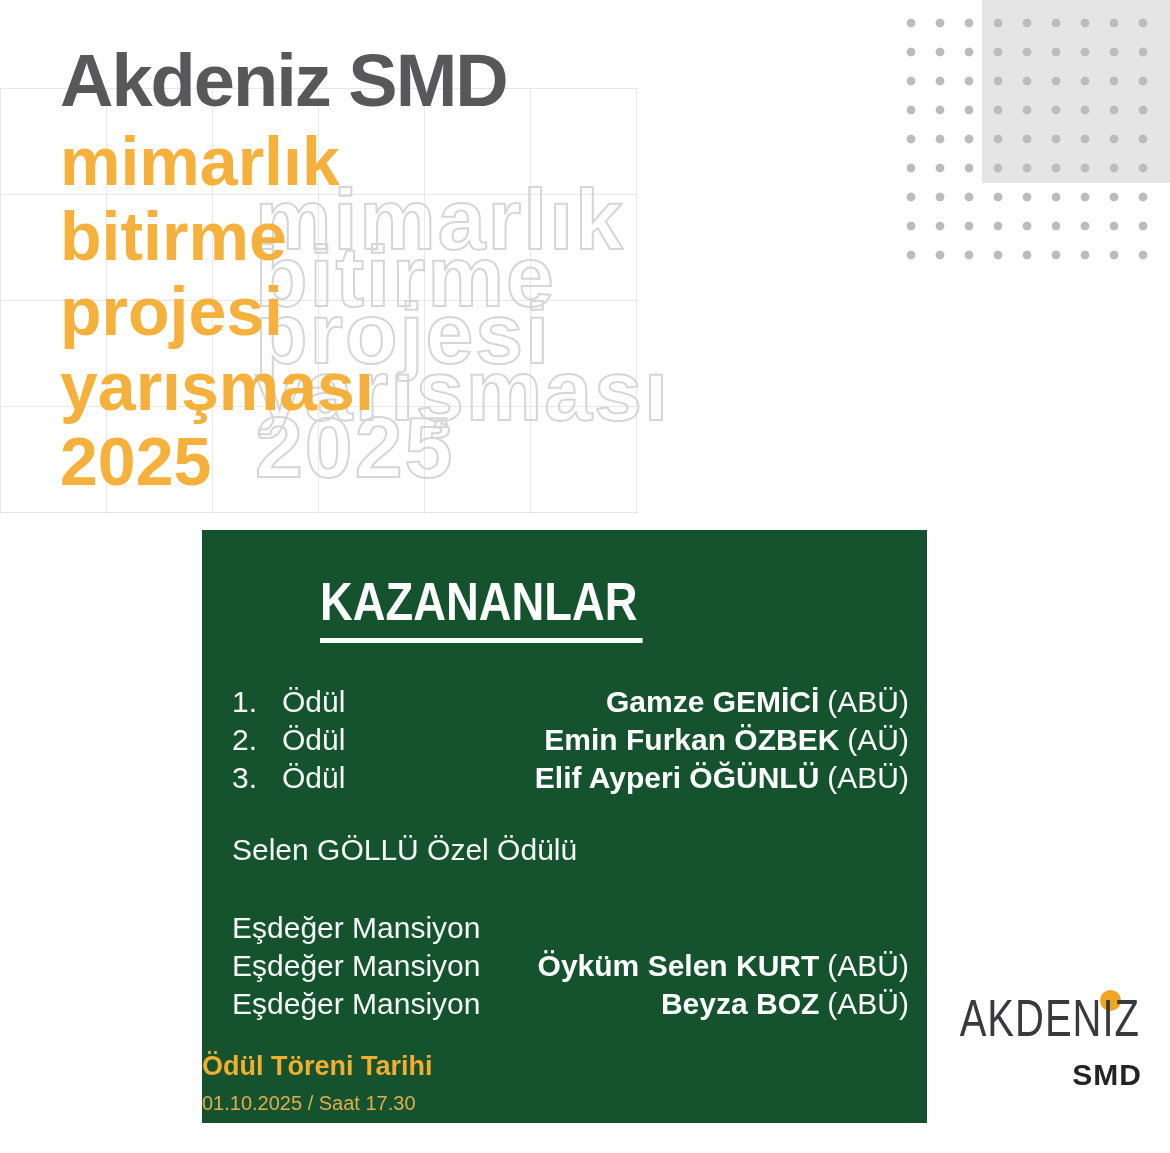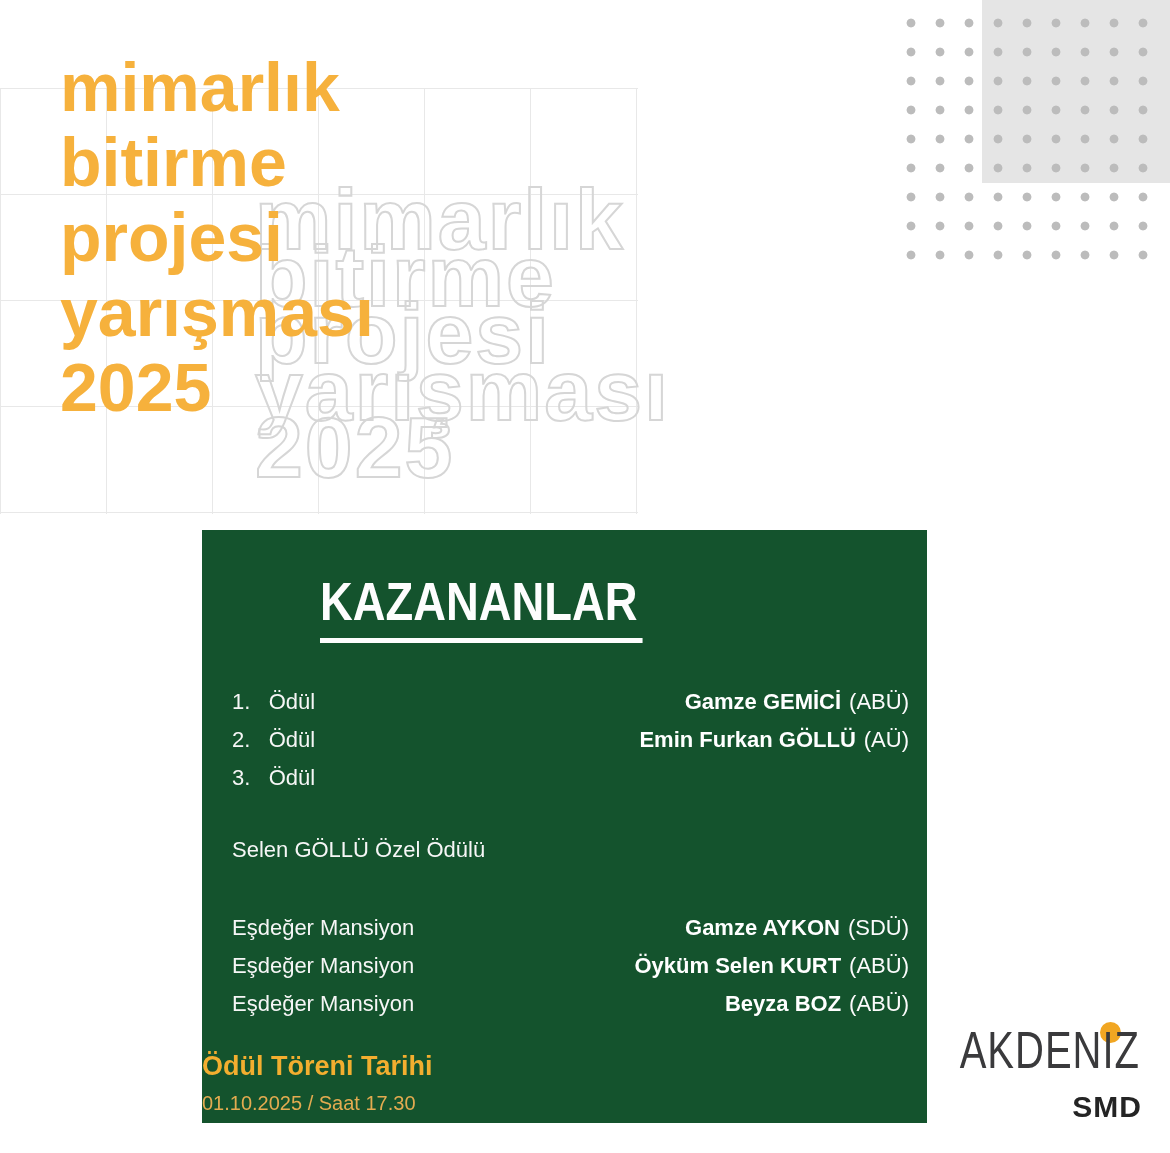--- a/index.html
+++ b/index.html
@@ -50,30 +50,30 @@
     display:inline-block;margin-left:118px;padding:0 6px 10px 0;
     font-size:54px;font-weight:800;line-height:54px;letter-spacing:0;
     color:#fdfdfd;border-bottom:5px solid #fdfdfd;
     transform:scaleX(0.84);transform-origin:left bottom;white-space:nowrap;
   }
   .group{padding:0 18px 0 30px;}
   .g1{margin-top:40px;}
   .special{margin-top:34px;}
   .g2{margin-top:40px;}
   .row{display:flex;justify-content:space-between;align-items:baseline;
-       line-height:38px;font-size:22px;}
+       line-height:38px;font-size:30px;}
   .lbl{font-weight:400;color:#f6f6f6;white-space:pre;}
   .who{white-space:nowrap;}
   .nm{font-weight:bold;color:#ffffff;}
   .org{font-weight:400;color:#fbfbfb;margin-left:8px;}
   .ceremony{margin-top:28px;text-align:left;padding-right:64px;}
   .cer-h{font-size:27px;font-weight:bold;color:#f3ae2f;line-height:30px;}
   .cer-d{font-size:20px;font-weight:400;color:#e3ab50;line-height:30px;margin-top:7px;}
   
-  .logo{position:absolute;left:950px;top:1022px;width:190px;height:110px;z-index:3;}
+  .logo{position:absolute;left:950px;top:990px;width:190px;height:110px;z-index:3;}
   .logo-word{
     position:absolute;right:0;top:14px;font-size:40px;font-weight:400;
     color:#3a3a3c;letter-spacing:1px;line-height:40px;
     transform:scaleY(1.28);transform-origin:right bottom;white-space:nowrap;
   }
   .logo-dot{
     position:absolute;right:19px;top:0;width:21px;height:21px;border-radius:50%;
     background:#f1a622;
   }
   .logo-smd{
@@ -92,56 +92,57 @@
 
   <svg class="echo" width="780" height="440" viewBox="0 0 780 440" aria-hidden="true">
     <text x="10" y="101">mimarlık</text>
     <text x="10" y="158">bitirme</text>
     <text x="10" y="215">projesi</text>
     <text x="10" y="272">yarışması</text>
     <text x="10" y="329">2025</text>
   </svg>
 
   <div class="title-block">
+    <h1 class="main-title">Akdeniz SMD</h1>
     <div class="subtitle">
       <div>mimarlık</div>
       <div>bitirme</div>
       <div>projesi</div>
       <div>yarışması</div>
       <div>2025</div>
     </div>
   </div>
 
   <section class="panel">
     <div class="kaz">KAZANANLAR</div>
 
     <div class="group g1">
       <div class="row">
         <span class="lbl">1.   Ödül</span>
         <span class="who"><span class="nm">Gamze GEMİCİ</span><span class="org">(ABÜ)</span></span>
       </div>
       <div class="row">
         <span class="lbl">2.   Ödül</span>
-        <span class="who"><span class="nm">Emin Furkan GÖLLÜ</span><span class="org">(AÜ)</span></span>
+        <span class="who"><span class="nm">Emin Furkan ÖZBEK</span><span class="org">(AÜ)</span></span>
       </div>
       <div class="row">
         <span class="lbl">3.   Ödül</span>
+        <span class="who"><span class="nm">Elif Ayperi ÖĞÜNLÜ</span><span class="org">(ABÜ)</span></span>
       </div>
     </div>
 
     <div class="group special">
       <div class="row">
         <span class="lbl">Selen GÖLLÜ Özel Ödülü</span>
       </div>
     </div>
 
     <div class="group g2">
       <div class="row">
         <span class="lbl">Eşdeğer Mansiyon</span>
-        <span class="who"><span class="nm">Gamze AYKON</span><span class="org">(SDÜ)</span></span>
       </div>
       <div class="row">
         <span class="lbl">Eşdeğer Mansiyon</span>
         <span class="who"><span class="nm">Öyküm Selen KURT</span><span class="org">(ABÜ)</span></span>
       </div>
       <div class="row">
         <span class="lbl">Eşdeğer Mansiyon</span>
         <span class="who"><span class="nm">Beyza BOZ</span><span class="org">(ABÜ)</span></span>
       </div>
     </div>

